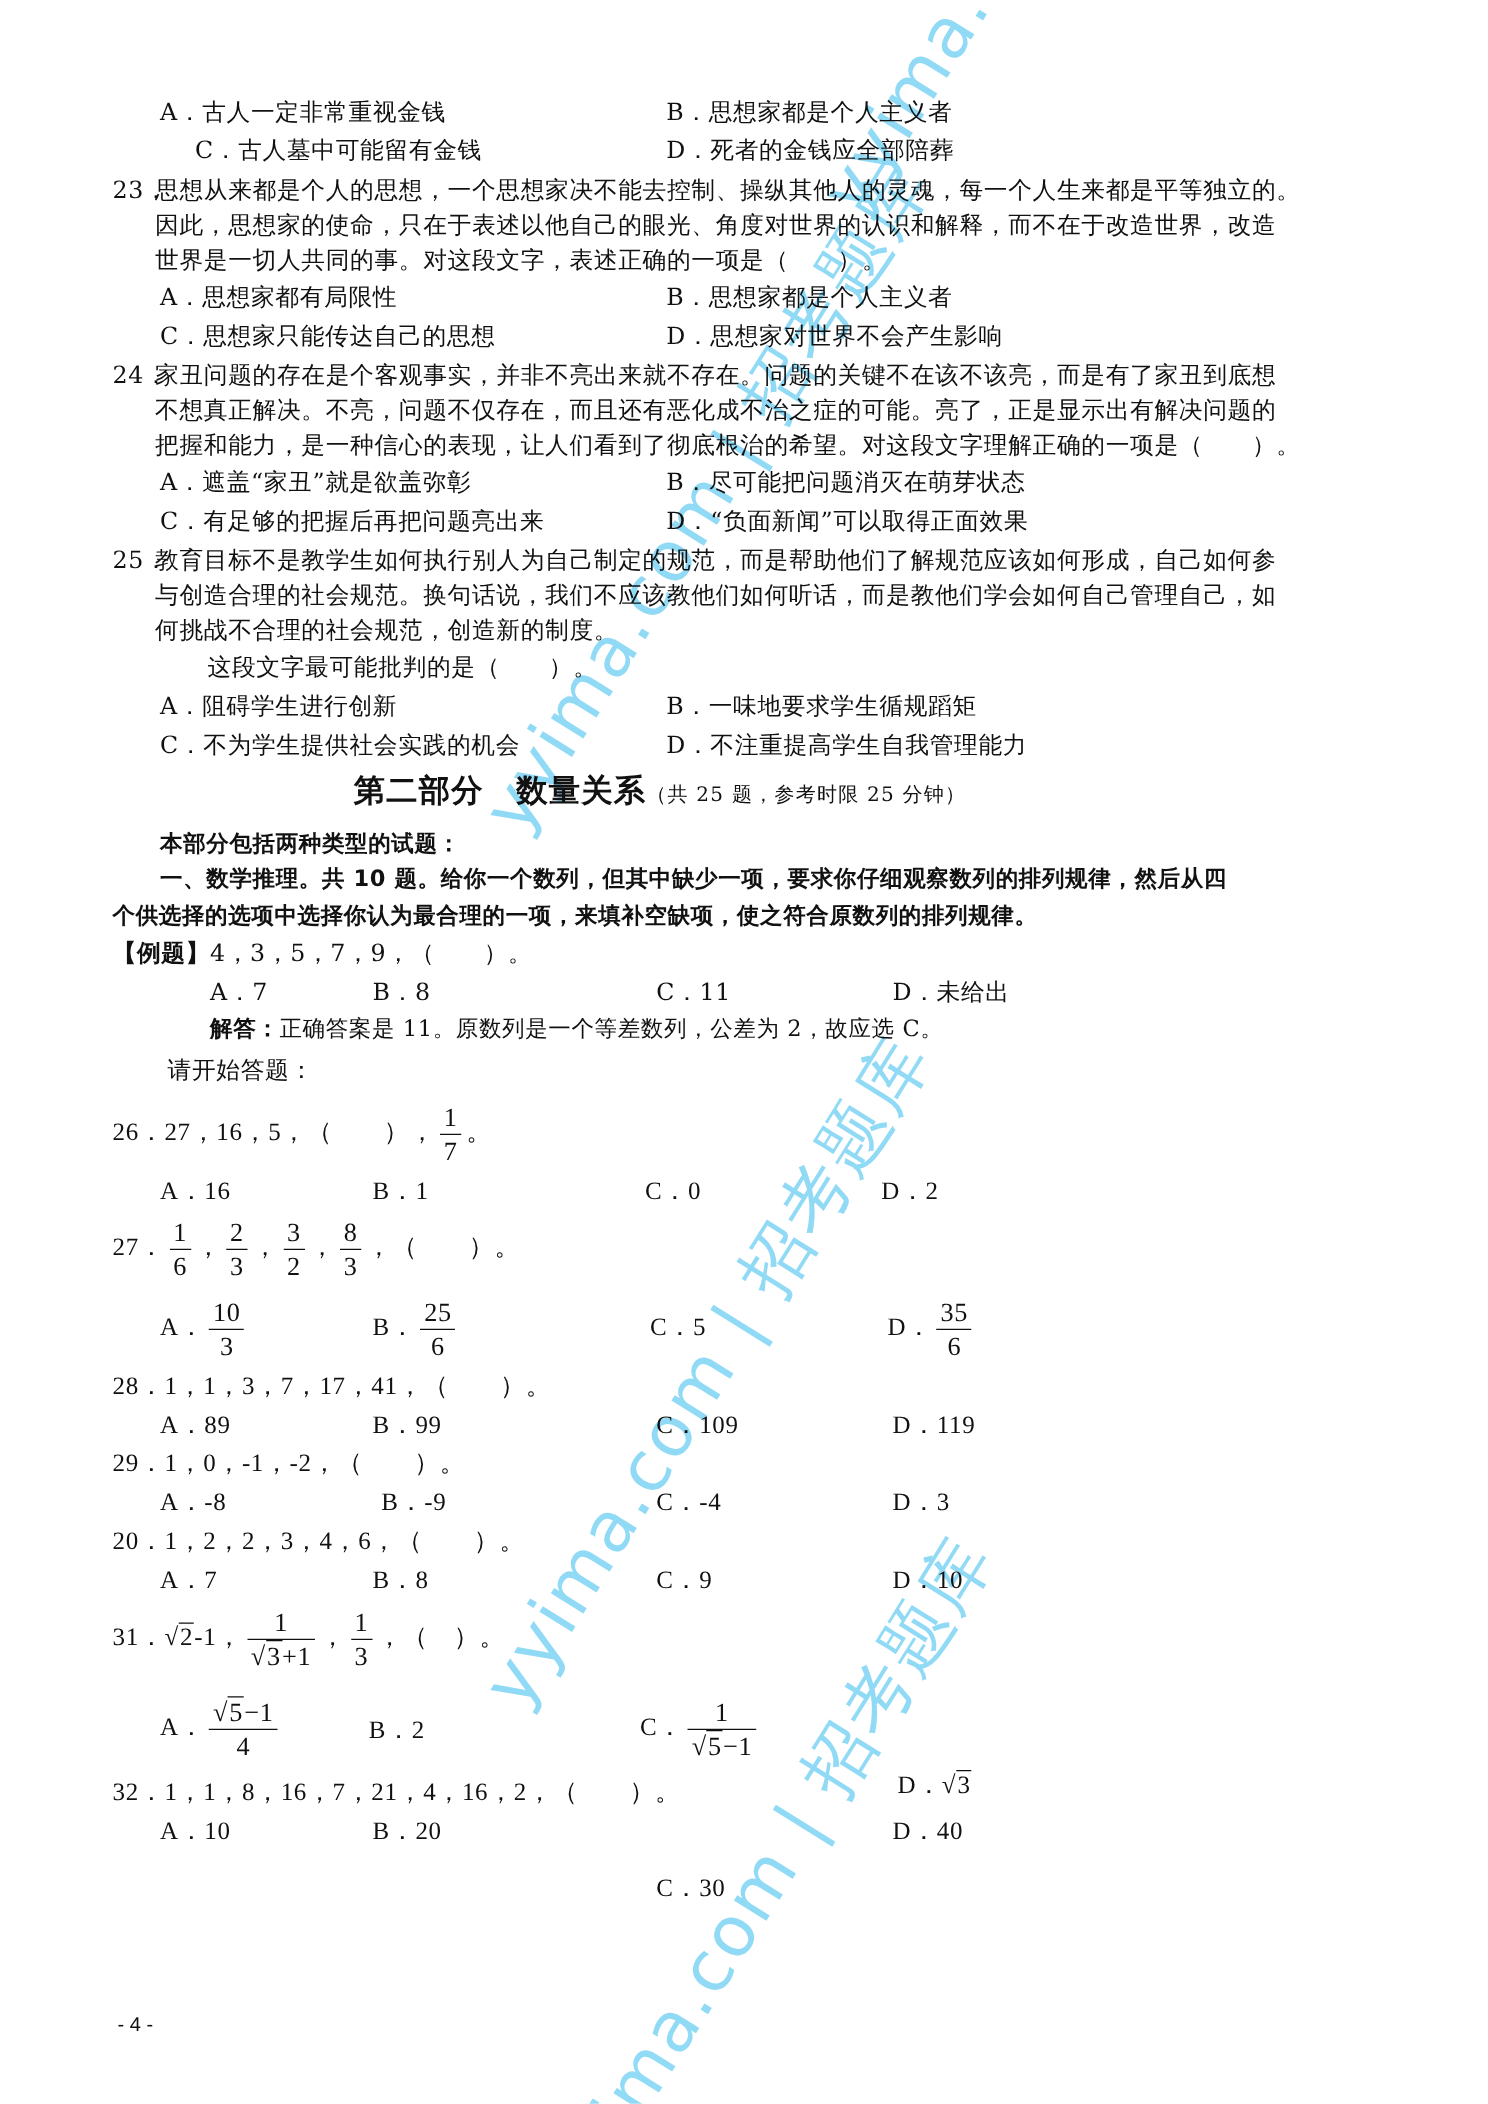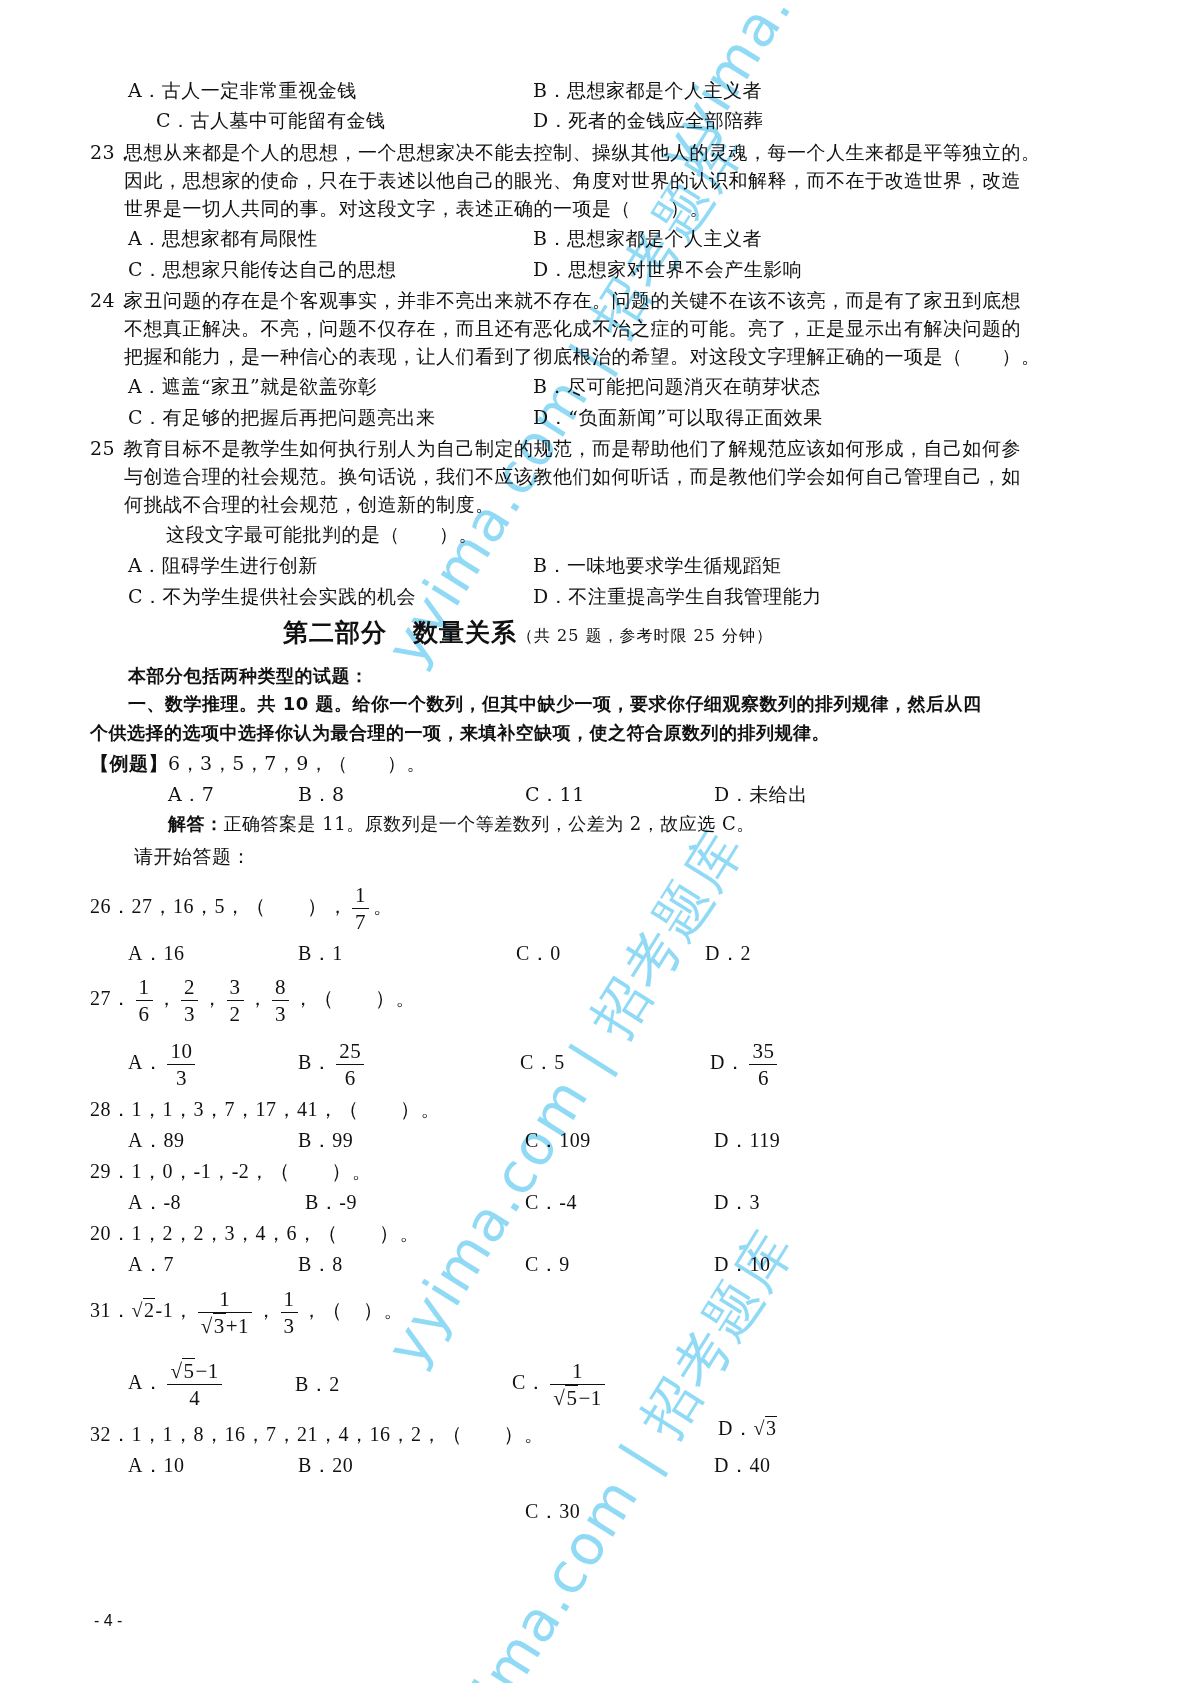--- a/index.html
+++ b/index.html
@@ -76,21 +76,21 @@
   <div class="opt" style="left:533px; top:584px;">D．不注重提高学生自我管理能力</div>
 
   <div class="opt" style="left:283px; top:618px; line-height:30px;">
     <span class="title-main">第二部分　数量关系</span><span class="title-sub">（共 25 题，参考时限 25 分钟）</span>
   </div>
   <div class="opt bold" style="left:128px; top:664px; font-size:18px;">本部分包括两种类型的试题：</div>
   <div class="opt bold" style="left:128px; top:692px; font-size:18px;">一、数学推理。共 10 题。给你一个数列，但其中缺少一项，要求你仔细观察数列的排列规律，然后从四</div>
   <div class="opt bold" style="left:90px; top:721px; font-size:18px;">个供选择的选项中选择你认为最合理的一项，来填补空缺项，使之符合原数列的排列规律。</div>
 
   <div class="opt" style="left:90px; top:751px;">
-    <span class="bold">【例题】</span><span>6，3，5，7，9，（　　）。</span>
+    <span class="bold">【例题】</span><span>4，3，5，7，9，（　　）。</span>
   </div>
   <div class="opt" style="left:168px; top:782px;">A．7</div>
   <div class="opt" style="left:298px; top:782px;">B．8</div>
   <div class="opt" style="left:525px; top:782px;">C．11</div>
   <div class="opt" style="left:714px; top:782px;">D．未给出</div>
   <div class="opt" style="left:168px; top:812px; font-size:18px;">
     <span class="bold">解答：</span><span>正确答案是 11。原数列是一个等差数列，公差为 2，故应选 C。</span>
   </div>
   <div class="opt" style="left:134px; top:844px; font-size:19px;">请开始答题：</div>
 

